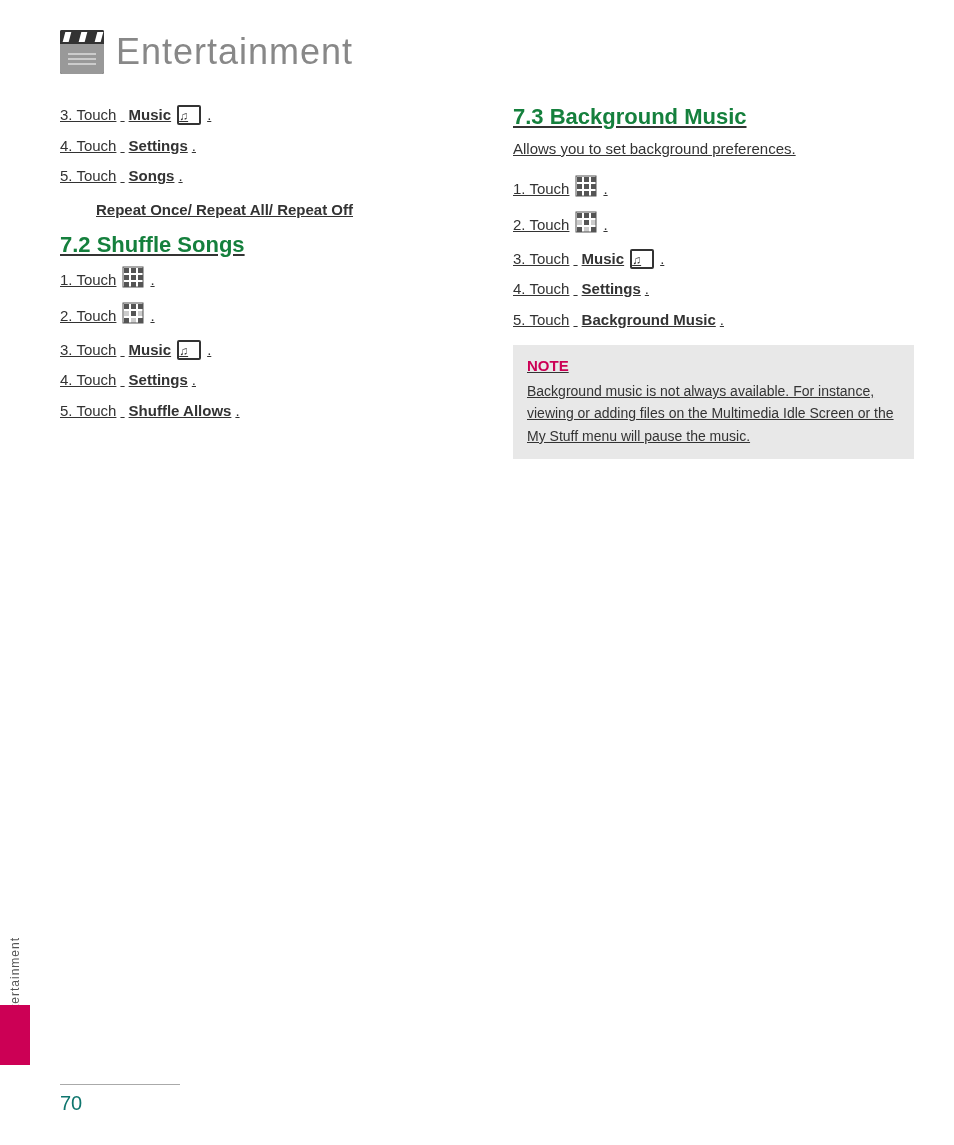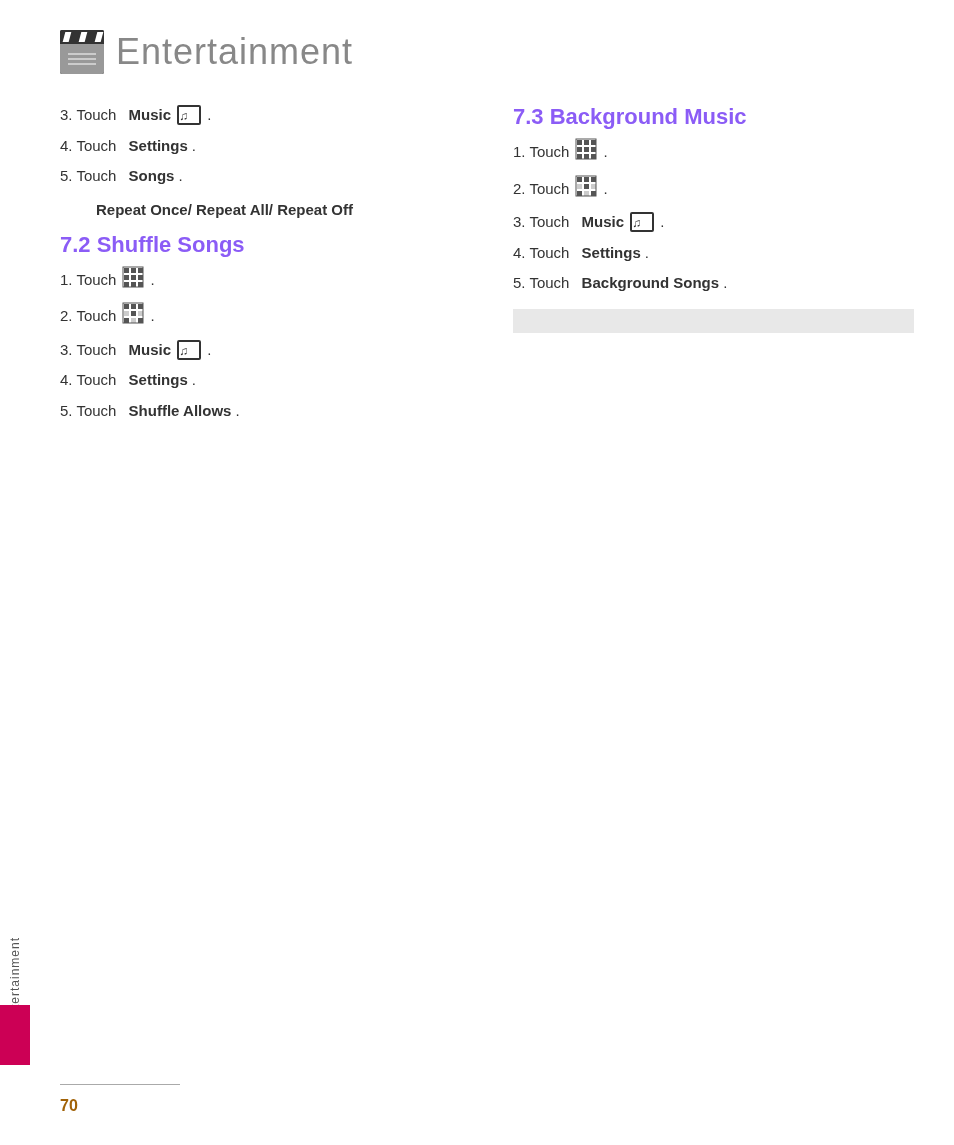--- a/index.html
+++ b/index.html
@@ -72,36 +72,37 @@
       font-weight: normal;
       color: #888;
       letter-spacing: 1px;
     }
 
     
     .two-col {
       display: flex;
       flex: 1;
       gap: 32px;
+      text-decoration: underline;
     }
 
     .col-left {
       flex: 1;
       padding-right: 10px;
     }
 
     .col-right {
       flex: 1;
       padding-left: 10px;
     }
 
     
     .section-heading {
       font-size: 22px;
-      color: #8b5cf6;
+      color: #15803d;
       font-weight: bold;
       margin-bottom: 8px;
     }
 
     .section-desc {
       font-size: 15px;
       color: #333;
       margin-bottom: 14px;
       line-height: 1.5;
     }
@@ -173,23 +174,23 @@
       font-size: 14px;
       color: #333;
       line-height: 1.6;
     }
 
     
     .page-number {
       position: absolute;
       bottom: 30px;
       left: 60px;
-      font-size: 16px;
-      font-weight: bold;
-      color: #a16207;
+      font-size: 20px;
+      font-weight: normal;
+      color: #0f766e;
     }
 
     
     .page-divider {
       position: absolute;
       bottom: 60px;
       left: 60px;
       width: 120px;
       height: 1px;
       background: #aaa;
@@ -348,20 +349,21 @@
           <li>
             <span>5. Touch</span>&nbsp;<span class="step-bold">Shuffle Allows</span><span>.</span>
           </li>
         </ul>
 
       </div>
 
       <div class="col-right">
 
         <h2 class="section-heading">7.3  Background Music</h2>
+        <p class="section-desc">Allows you to set background preferences.</p>
 
         <ul class="steps-list">
           <li>
             <span>1. Touch</span>
             <span class="step-icon">
               <svg width="22" height="22" viewBox="0 0 22 22">
                 <rect x="2" y="2" width="5" height="5" fill="#555"></rect>
                 <rect x="9" y="2" width="5" height="5" fill="#555"></rect>
                 <rect x="16" y="2" width="5" height="5" fill="#555"></rect>
                 <rect x="2" y="9" width="5" height="5" fill="#555"></rect>
@@ -394,25 +396,27 @@
               <span>.</span>
           </li>
           <li>
             <span>3. Touch</span>&nbsp;<span class="step-bold">Music</span>
             <span class="step-icon music-icon">♫</span><span>.</span>
           </li>
           <li>
             <span>4. Touch</span>&nbsp;<span class="step-bold">Settings</span><span>.</span>
           </li>
           <li>
-            <span>5. Touch</span>&nbsp;<span class="step-bold">Background Songs</span><span>.</span>
+            <span>5. Touch</span>&nbsp;<span class="step-bold">Background Music</span><span>.</span>
           </li>
         </ul>
 
         <div class="note-box">
+          <div class="note-label">NOTE</div>
+          <p class="note-text">Background music is not always available. For instance, viewing or adding files on the Multimedia Idle Screen or the My Stuff menu will pause the music.</p>
         </div>
 
       </div>
     </div>
 
   </div>
 </div>
 
 <div class="page-divider"></div>
 <div class="page-number">70</div>

